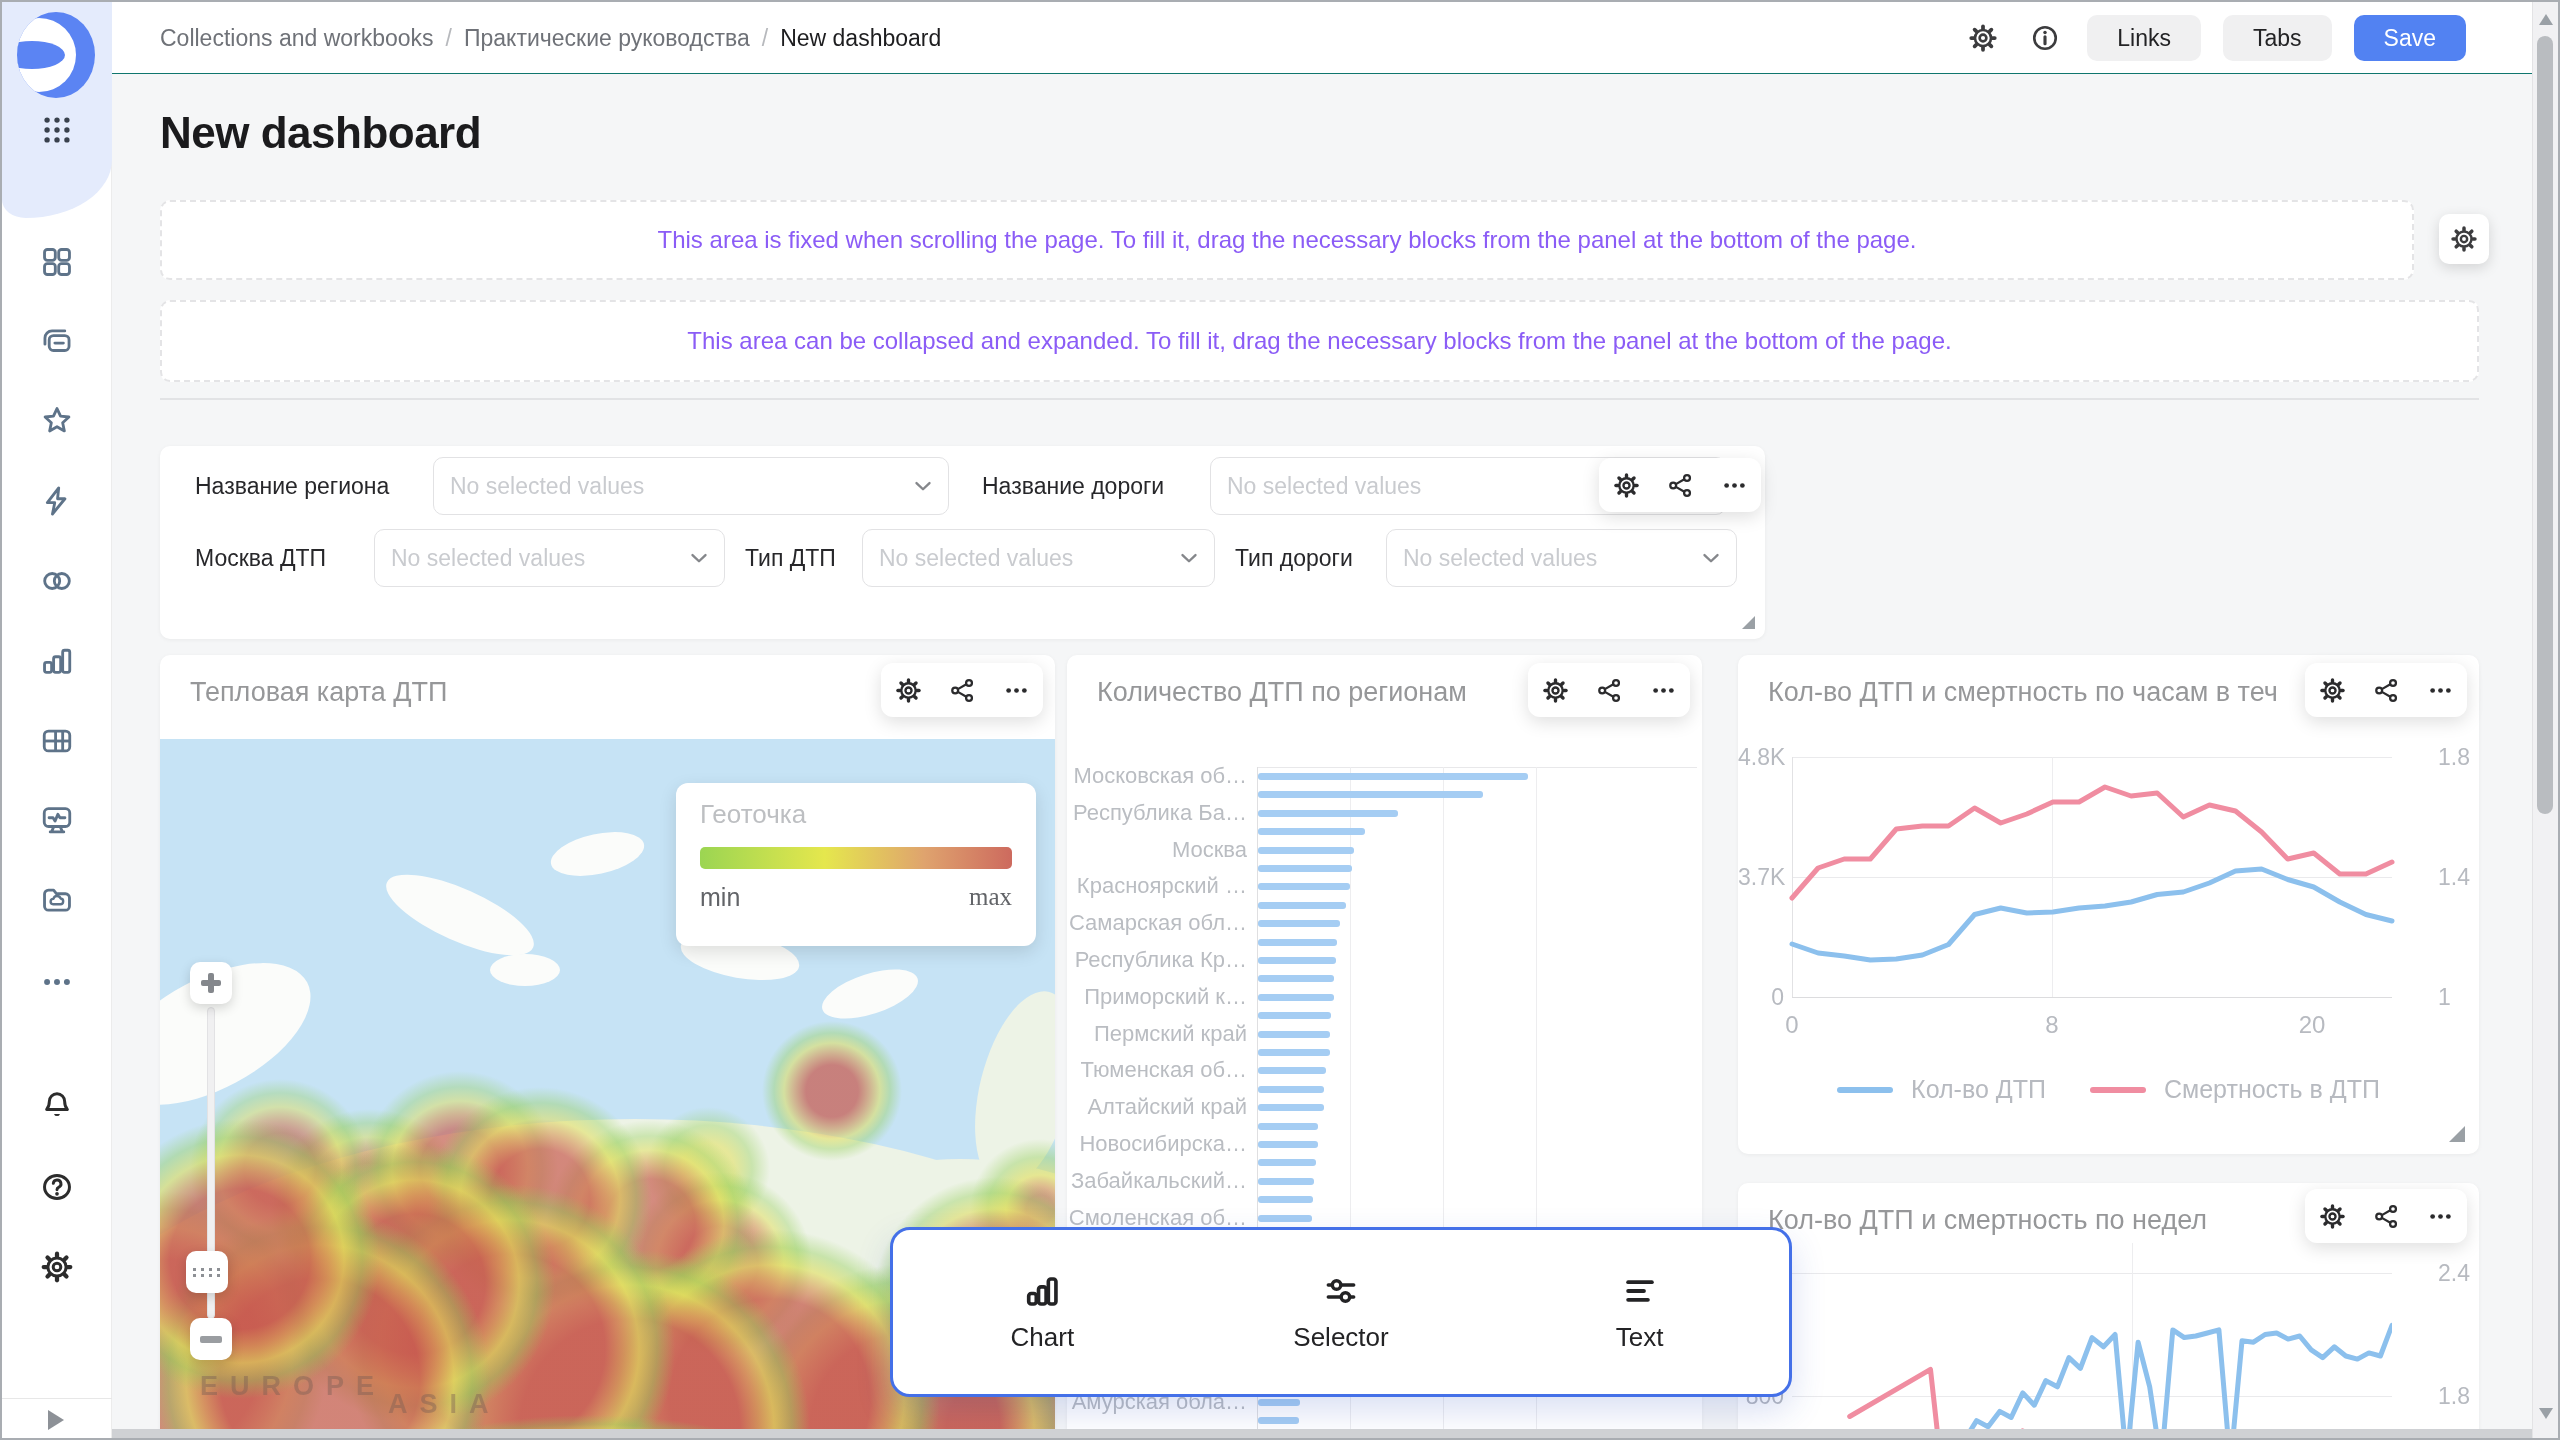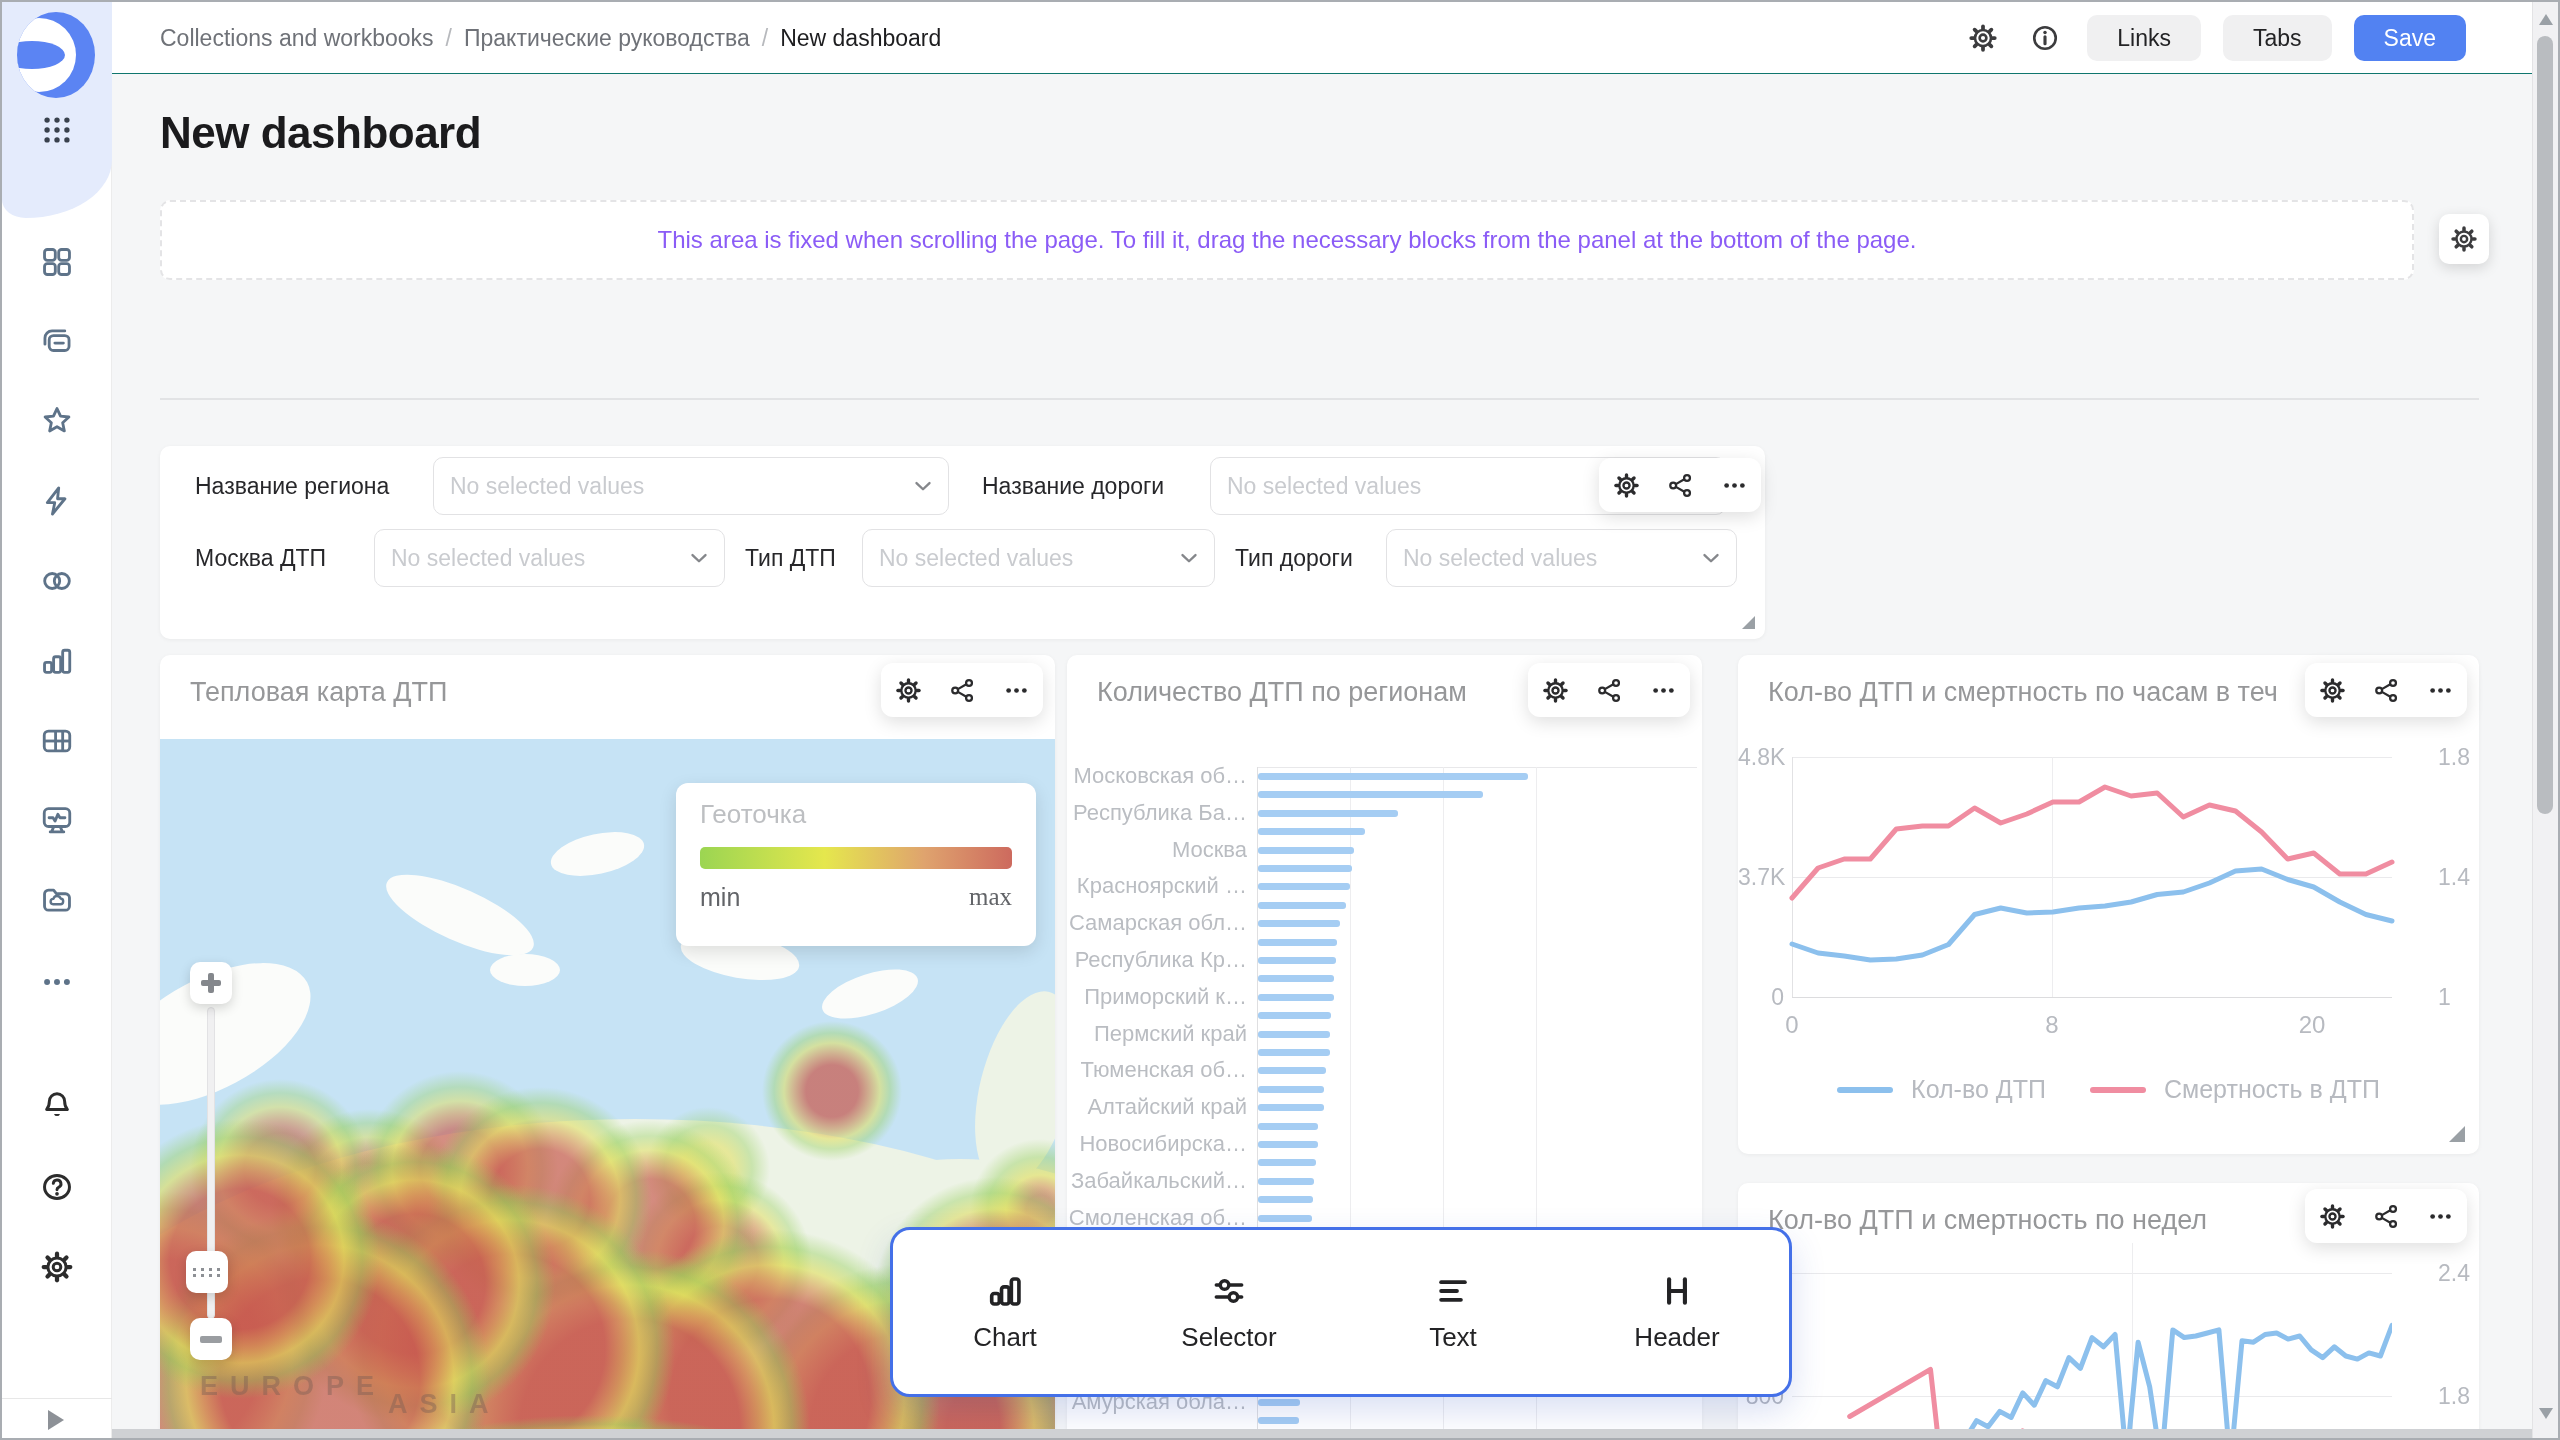--- a/index.html
+++ b/index.html
@@ -403,20 +403,23 @@
 
   <div class="drop-area area-fixed">
     <span class="hint">This area is fixed when scrolling the page. To fill it, drag the necessary blocks from the panel at the bottom of the page.</span>
   </div>
   <button class="area-gear">
       <svg>
         <use href="#i-gear"></use>
       </svg>
     </button>
 
+  <div class="drop-area area-collapsible">
+    <span class="hint">This area can be collapsed and expanded. To fill it, drag the necessary blocks from the panel at the bottom of the page.</span>
+  </div>
   <div class="scroll-divider"></div>
 
   <div class="card sel-card">
     <span class="sel-label" style="left:35px;top:11px">Название региона</span>
     <div class="dd" style="left:273px;top:11px;width:516px">
       <span class="ph">No selected values</span>
       <span class="chev"><svg>
             <use href="#i-chev"></use>
           </svg></span>
     </div>
@@ -798,26 +801,20 @@
           <use href="#i-sliders"></use>
         </svg>
       <span class="wp-label">Selector</span>
     </button>
     <button class="wp-item">
       <svg>
           <use href="#i-textlines"></use>
         </svg>
       <span class="wp-label">Text</span>
     </button>
-    <button class="wp-item">
-      <svg>
-          <use href="#i-header-h"></use>
-        </svg>
-      <span class="wp-label">Header</span>
-    </button>
   </div>
 
   <div class="vscroll">
     <div class="vs-up"></div>
     <div class="vs-thumb"></div>
     <div class="vs-down"></div>
   </div>
   <div class="hscroll"></div>
 
 </div>

